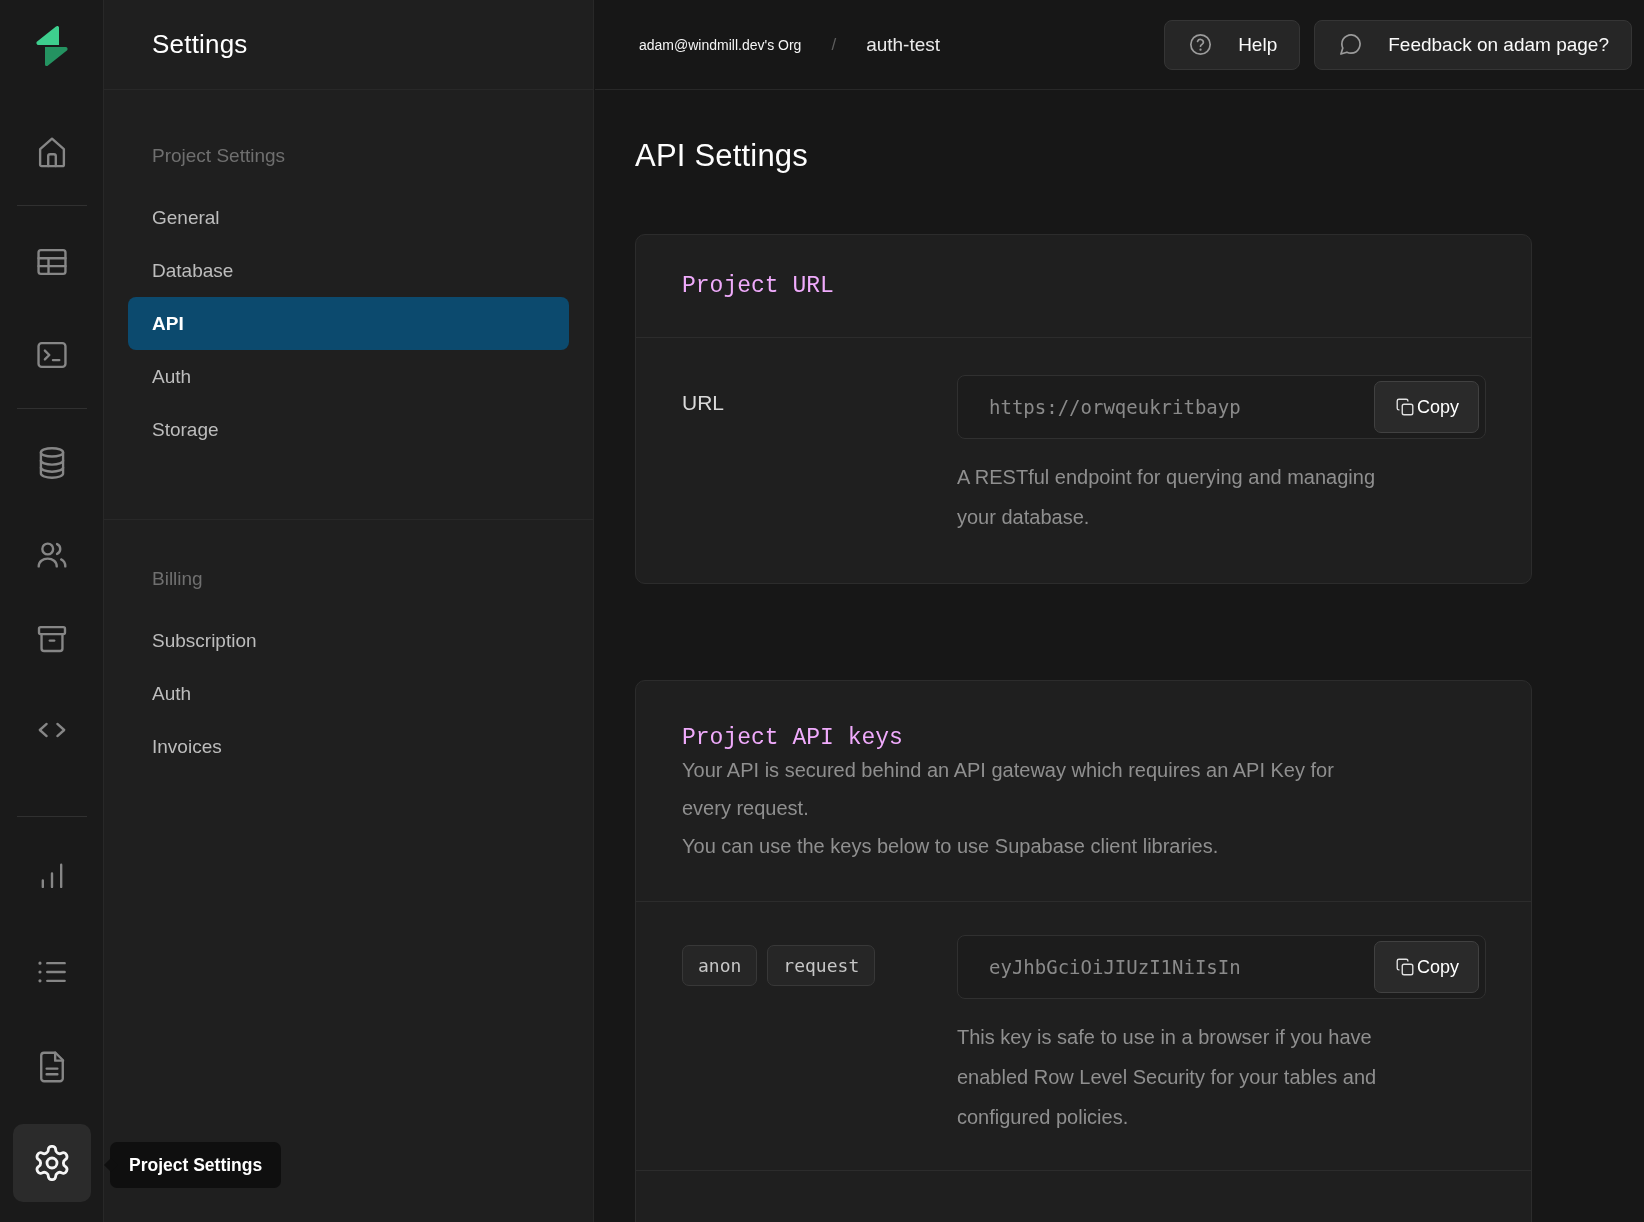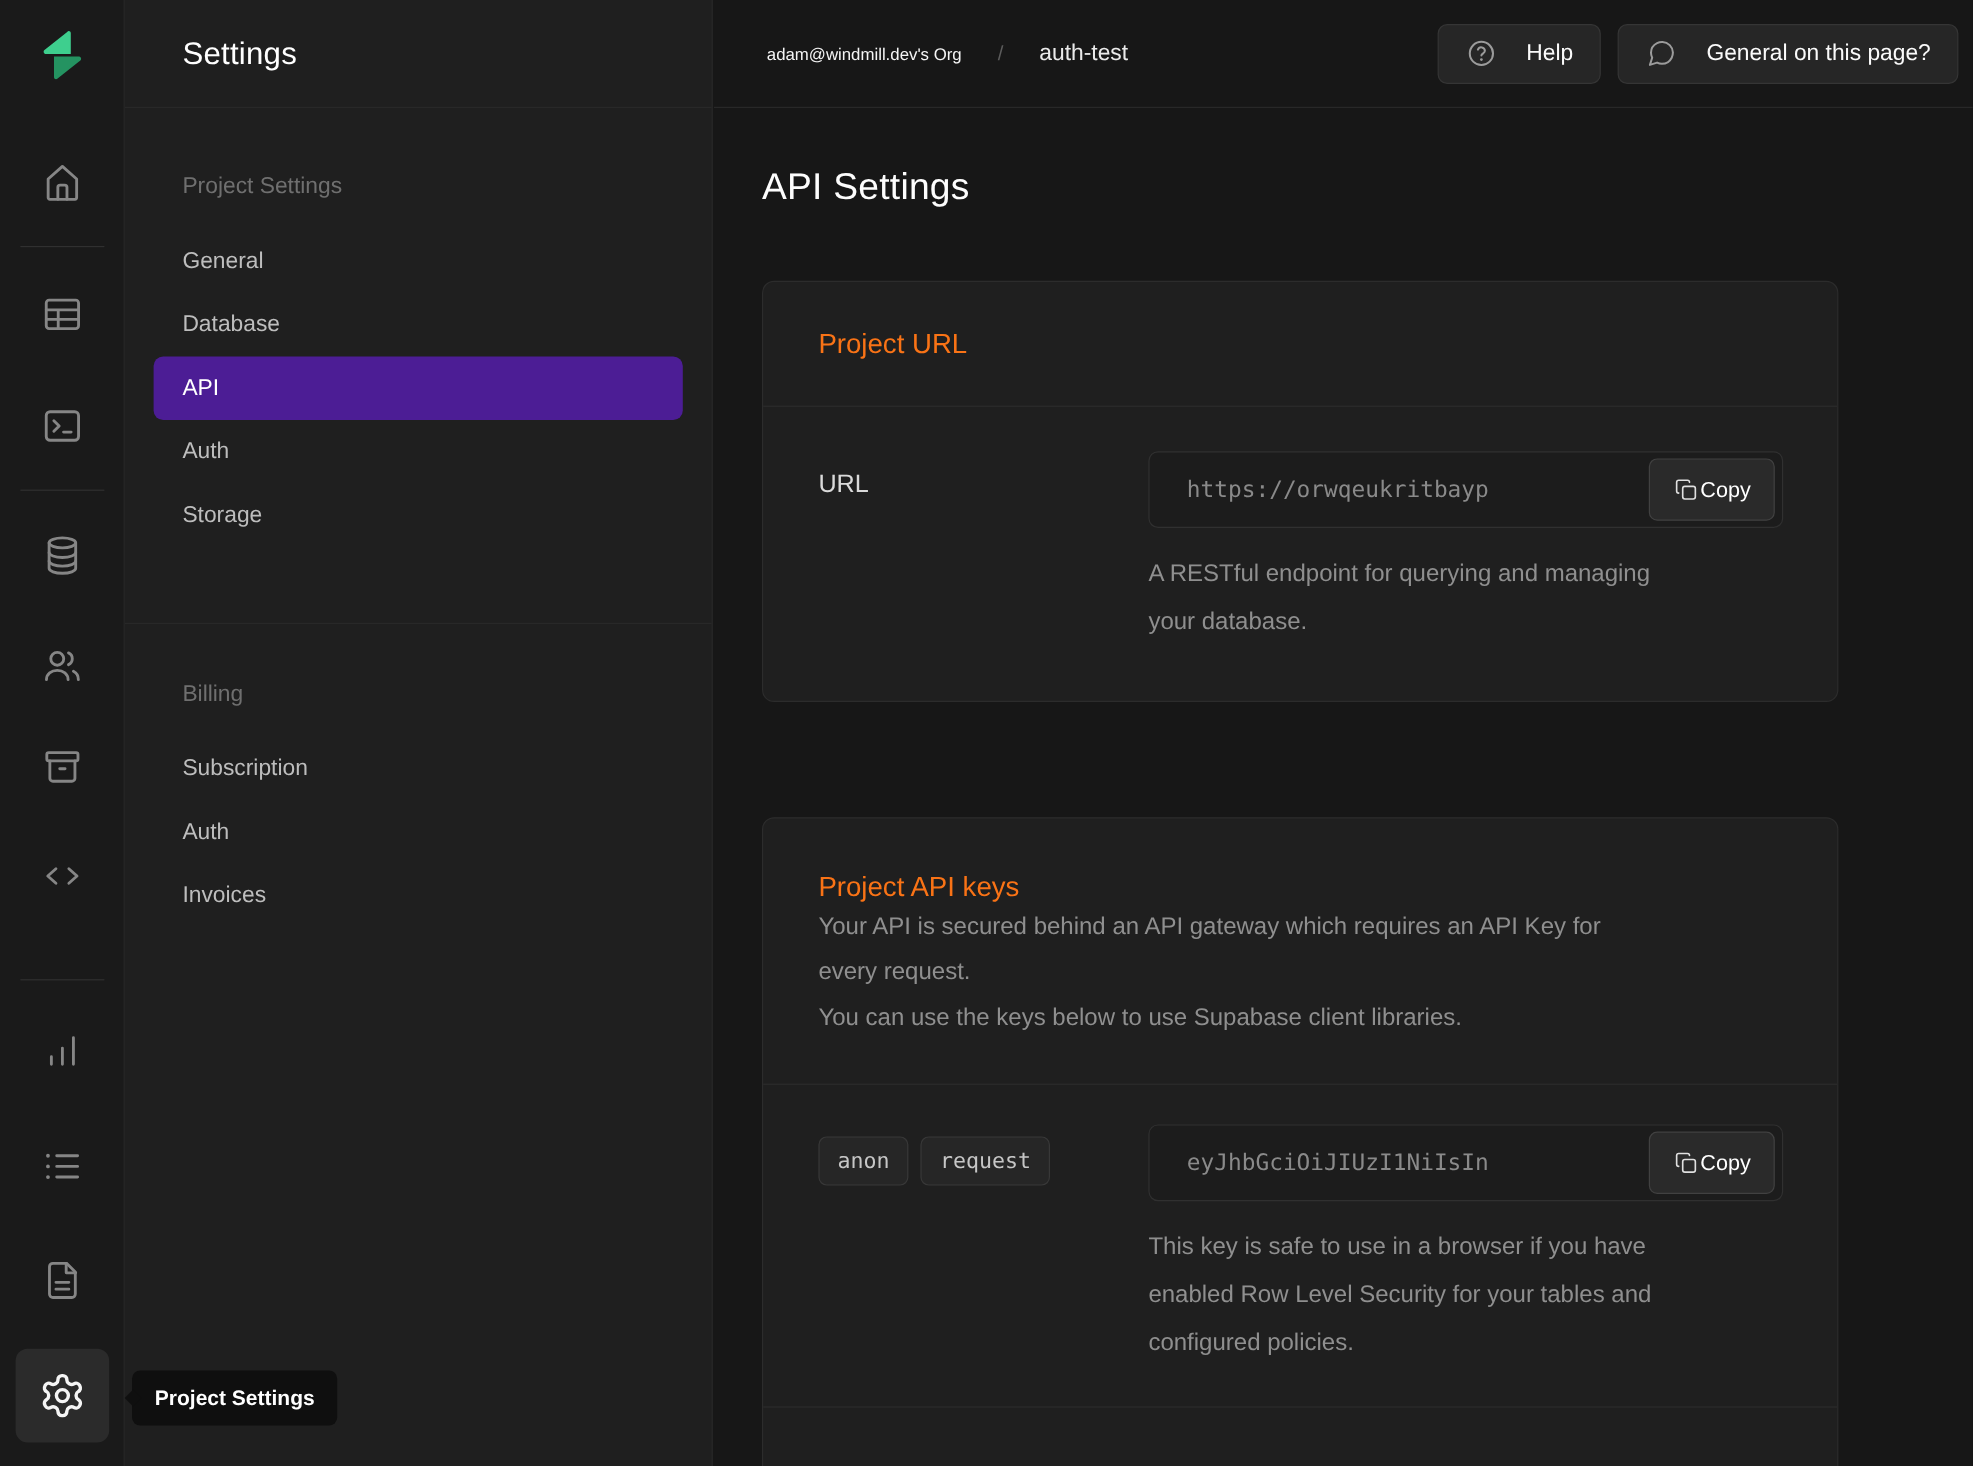--- a/index.html
+++ b/index.html
@@ -56,22 +56,22 @@
   }
   .sidebar-title { font-size: 26px; font-weight: 500; color: #ffffff; letter-spacing: .2px; }
   .sidebar-nav { padding-top: 55px; }
   .section-label { padding-left: 48px; font-size: 19px; color: #6f6f6f; margin-bottom: 24px; }
   .nav-item {
     display: block; height: 53px; line-height: 53px; padding-left: 48px;
     font-size: 19px; color: #bdbdbd; cursor: pointer; text-decoration: none;
   }
   .nav-item.active {
     margin: 0 24px; padding-left: 24px;
-    background: #4c1d95; border-radius: 8px;
-    color: #ffffff; font-weight: 400;
+    background: #0c4a6e; border-radius: 8px;
+    color: #ffffff; font-weight: 700;
   }
   .sidebar-divider { border-top: 1px solid #282828; margin: 63px 0 48px 0; }
 
   
   .main { position: absolute; left: 595px; right: 0; top: 0; bottom: 0; background: #171717; }
   .topbar {
     height: 90px; border-bottom: 1px solid #282828;
     display: flex; align-items: center; padding: 0 12px 0 44px;
   }
   .breadcrumb { display: flex; align-items: center; }
@@ -89,21 +89,21 @@
   .top-btn svg { width: 27px; height: 27px; color: #9b9b9b; }
 
   .content { padding: 48px 112px 0 40px; }
   .page-title { font-size: 31px; font-weight: 500; color: #fdfdfd; margin-bottom: 60px; letter-spacing: .2px; }
 
   .card {
     background: #1f1f1f; border: 1px solid #2c2c2c; border-radius: 10px;
   }
   .card-header { padding: 38px 46px; border-bottom: 1px solid #2c2c2c; }
   .card-header.keys { padding: 44px 46px 36px; }
-  .card-title { font-size: 23px; font-weight: 400; color: #f97316; }
+  .card-title { font-size: 23px; font-weight: 400; color: #f0abfc; font-family: Liberation Mono, monospace; }
   .card-head-desc { font-size: 20px; line-height: 38px; color: #8f8f8f; max-width: 700px; }
   .card-head-desc.second { margin-top: 0; }
 
   .card-body { padding: 37px 45px 46px 46px; }
   .card-body.keys { padding: 33px 45px 0 46px; }
   .field-row { display: flex; }
   .field-label { width: 275px; flex: none; font-size: 21px; color: #dadada; padding-top: 16px; }
   .badge-col { width: 275px; flex: none; padding-top: 10px; display: flex; gap: 10px; align-items: flex-start; }
   .badge {
     background: #262626; border: 1px solid #383838; border-radius: 7px;
@@ -270,21 +270,21 @@
           <circle cx="12" cy="12" r="8.6"></circle>
           <path d="M9.4 9.2a2.7 2.7 0 0 1 5.2.9c0 1.8-2.6 2.2-2.6 3.4"></path>
           <path d="M12 16.6h.01" stroke-width="2"></path>
         </svg>
         <span>Help</span>
       </button>
       <button class="top-btn">
         <svg viewBox="0 0 24 24" fill="none" stroke="currentColor" stroke-width="1.5" stroke-linecap="round" stroke-linejoin="round">
           <path d="M20.5 11.6a8 8 0 0 1-.86 3.6 8.1 8.1 0 0 1-7.24 4.5 8 8 0 0 1-3.6-.86L3.5 20.5l1.66-5.3a8 8 0 0 1-.86-3.6 8.1 8.1 0 0 1 4.5-7.24 8 8 0 0 1 3.6-.86h.5a8.08 8.08 0 0 1 7.6 7.6Z"></path>
         </svg>
-        <span>General on this page?</span>
+        <span>Feedback on adam page?</span>
       </button>
     </div>
   </header>
 
   <div class="content">
     <h1 class="page-title">API Settings</h1>
 
     <section class="card">
       <div class="card-header">
         <h3 class="card-title">Project URL</h3>

